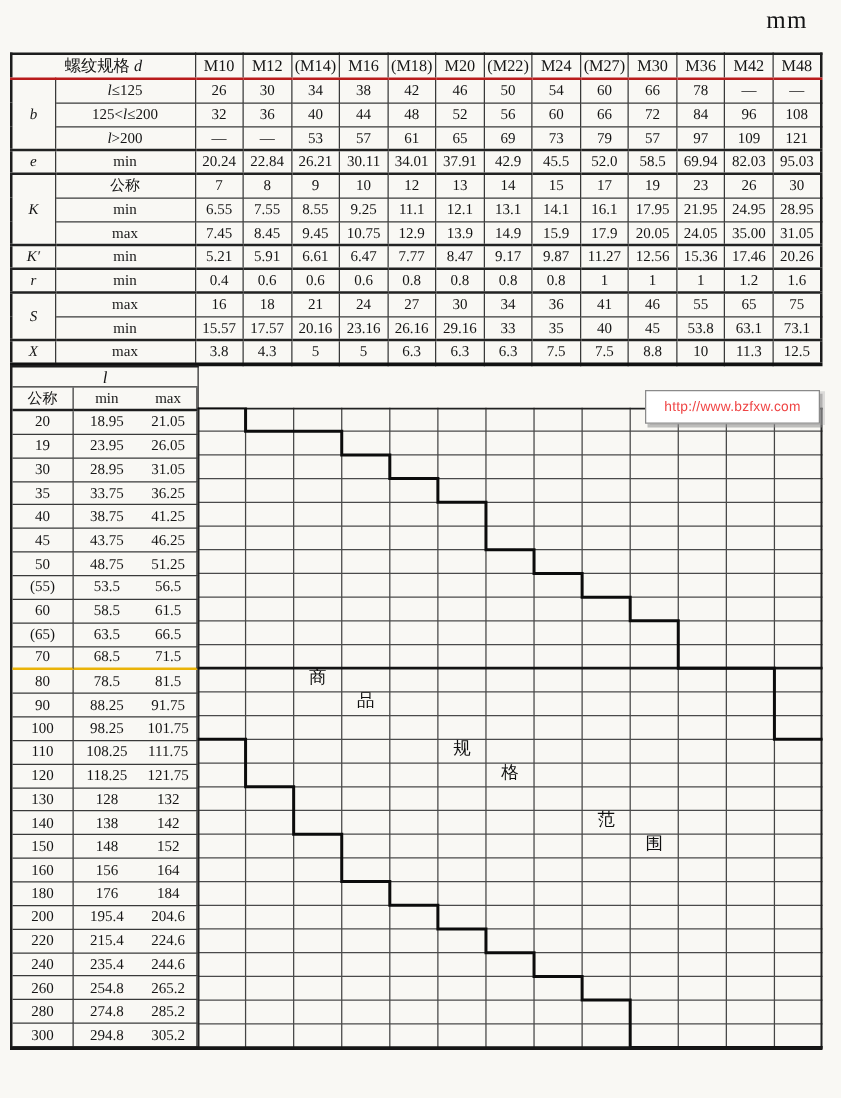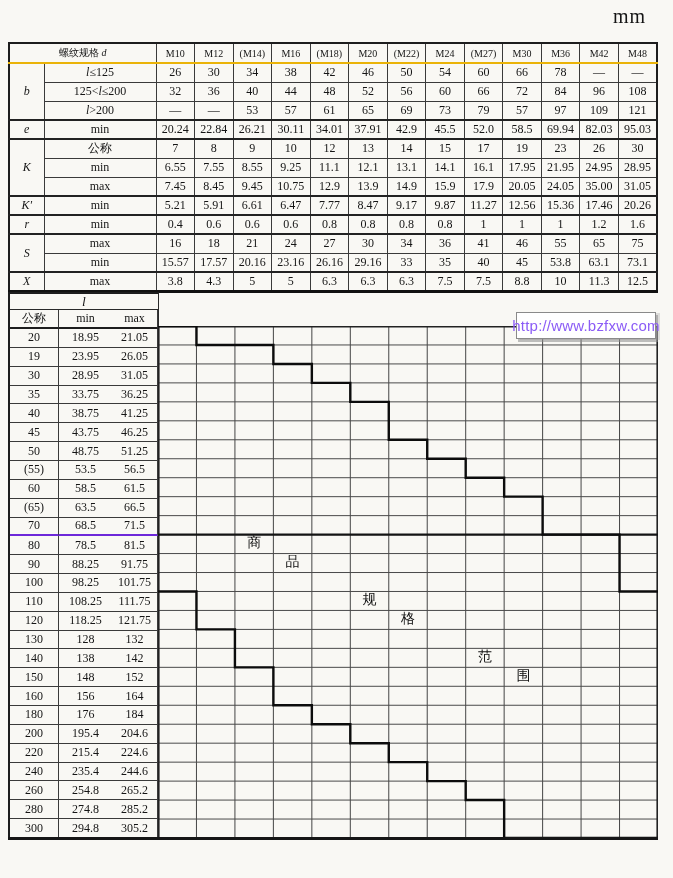--- a/index.html
+++ b/index.html
@@ -25,21 +25,21 @@
   table.spec col.c2 { width:112px; }
   table.spec td, table.spec th {
     border:1px solid #3a3a3a;
     padding:0; font-weight:normal; font-size:12px;
     text-align:center; vertical-align:middle;
     overflow:hidden; white-space:nowrap;
   }
   table.spec { border:2px solid #1d1d1d; border-bottom:3px solid #111; }
   table.spec tr { height:19px; }
   table.spec tr.hdr { height:20px; }
-  table.spec tr.hdr th { border-bottom:2px solid #eab308; font-size:10px; }
+  table.spec tr.hdr th { border-bottom:2px solid #b91c1c; font-size:13px; }
   table.spec tr.gs td { border-top:2px solid #222; }
   td.glabel { font-style:italic; font-size:13.5px; }
   td.sublabel { font-size:12px; }
   td.sublabel i, th i, td.glabel i { font-family:"Liberation Serif","DejaVu Serif",serif; }
   td.val { text-align:left; padding-left:3px; font-size:11.5px; }
   td.val.dash { text-align:center; padding-left:0; }
 
   
   .ltable {
     position:absolute; left:8px; top:292px; width:151px; height:546px;
@@ -51,37 +51,37 @@
     font-size:12px;
   }
   .ltable .cell {
     border-right:1px solid #3a3a3a; border-bottom:1px solid #3a3a3a;
     display:flex; align-items:center; justify-content:center;
     white-space:nowrap; overflow:hidden;
   }
   .ltable .cell:nth-child(3n) { border-right:none; }
   .ltable .lhdr { grid-column:1/4; border-right:none; font-style:italic; font-size:13.5px; border-bottom:1px solid #2a2a2a; }
   .ltable .shdr { border-bottom:2px solid #1d1d1d; }
-  .ltable .thick { border-bottom:2px solid #6d28d9; }
+  .ltable .thick { border-bottom:2px solid #eab308; }
 
   
   .gridwrap { position:absolute; left:158px; top:326px; width:500px; height:512px; }
   .gridwrap svg { position:absolute; left:0; top:0; }
   .bandchar { position:absolute; font-size:14px; color:#101010; line-height:1; }
 
   .bottomline { position:absolute; left:8px; top:837px; width:650px; height:3px; background:#161616; }
 
   
   .watermark {
     position:absolute; left:516px; top:312px; width:138px; height:25px;
     background:#ffffff; border:1px solid #8a8a8a;
     box-shadow:2px 3px 0 rgba(140,140,140,0.55), 4px 1px 0 rgba(170,170,170,0.35);
     display:flex; align-items:center; justify-content:center;
     font-family:"Liberation Sans","DejaVu Sans",sans-serif;
-    font-size:15px; color:#8b5cf6; letter-spacing:0.2px;
+    font-size:11px; color:#ef4444; letter-spacing:0.2px;
   }
 
   
   .note { position:absolute; left:34px; top:850px; font-size:13.5px; letter-spacing:0.5px; }
 </style>
 </head>
 <body>
 
 <div id="page">
   <div class="unit">mm</div>

